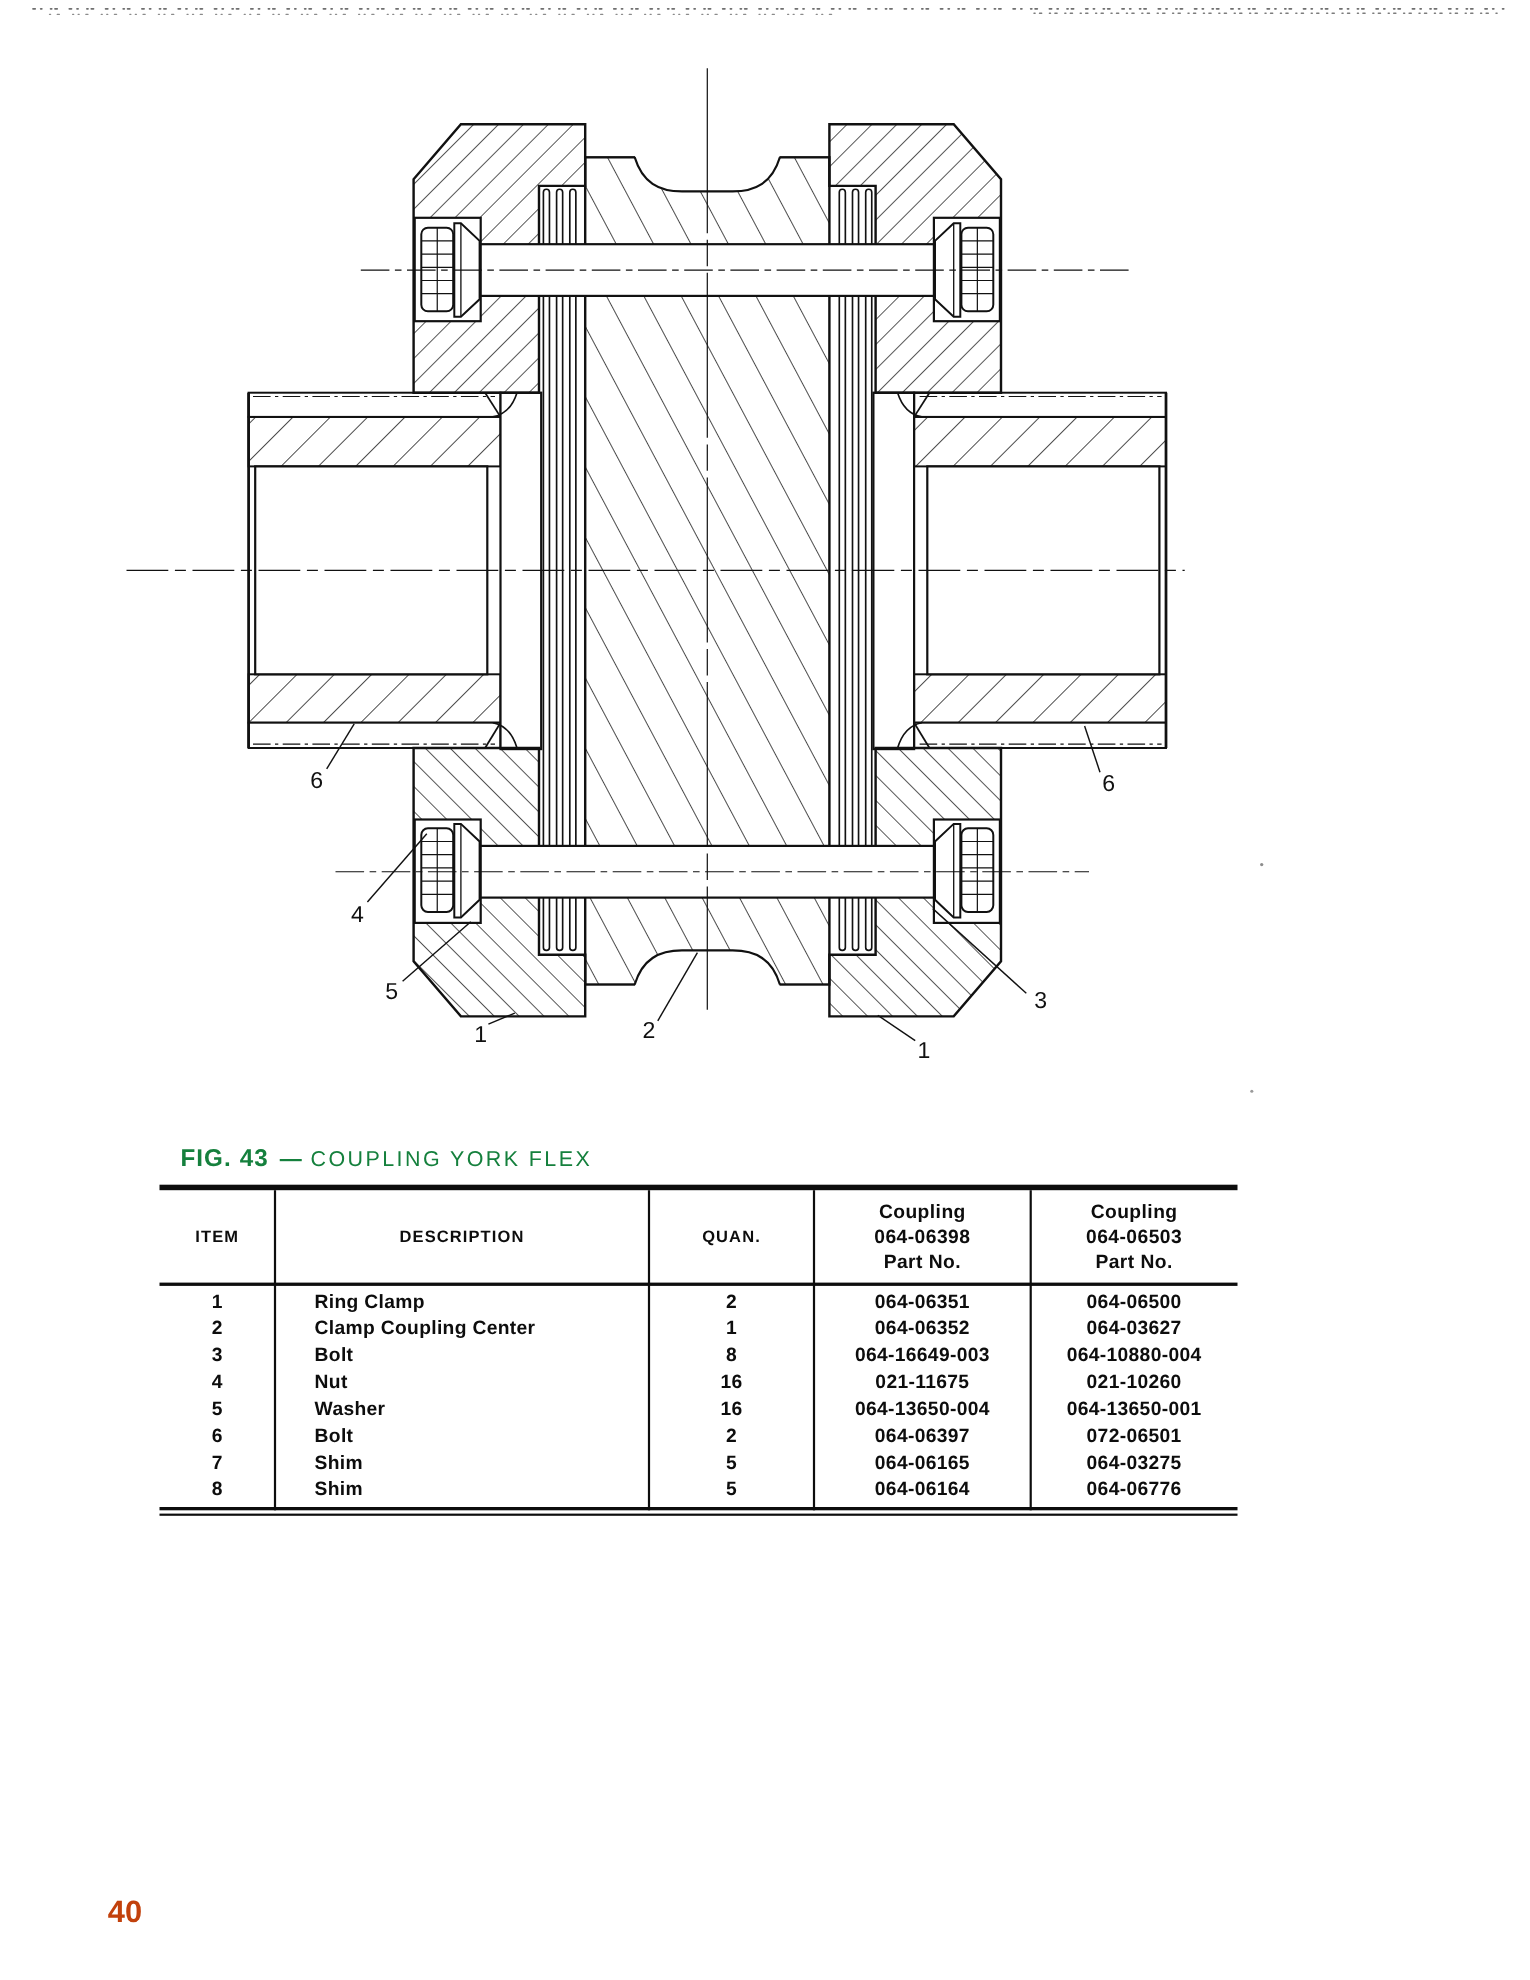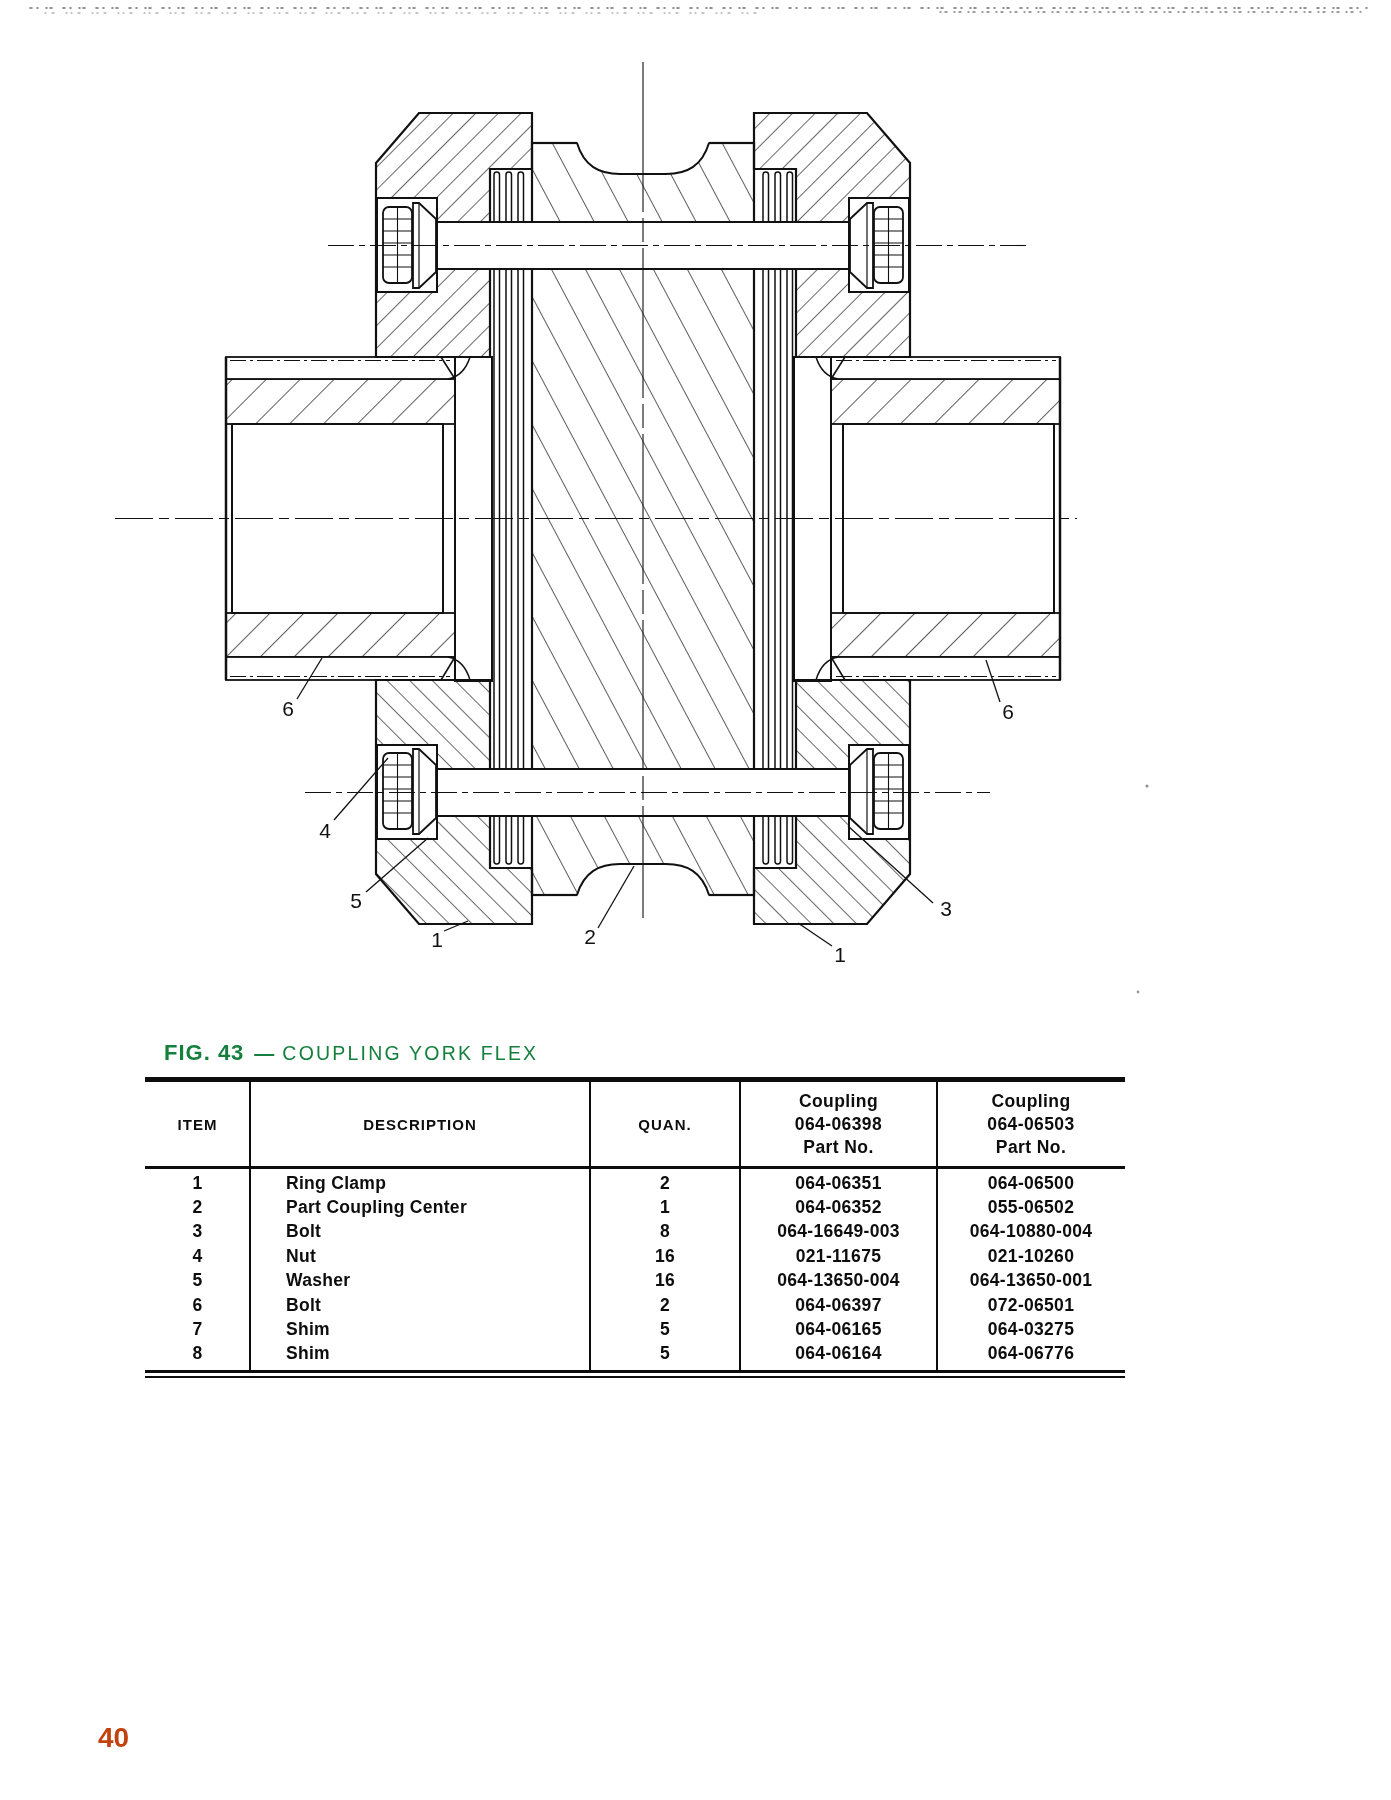--- a/index.html
+++ b/index.html
@@ -250,24 +250,24 @@
     <div class="tbody">
       <div class="tr">
         <div class="td c-item">1</div>
         <div class="td c-desc">Ring Clamp</div>
         <div class="td c-num">2</div>
         <div class="td c-num">064-06351</div>
         <div class="td c-num">064-06500</div>
       </div>
       <div class="tr">
         <div class="td c-item">2</div>
-        <div class="td c-desc">Part Coupling Center</div>
+        <div class="td c-desc">Clamp Coupling Center</div>
         <div class="td c-num">1</div>
         <div class="td c-num">064-06352</div>
-        <div class="td c-num">055-06502</div>
+        <div class="td c-num">064-03627</div>
       </div>
       <div class="tr">
         <div class="td c-item">3</div>
         <div class="td c-desc">Bolt</div>
         <div class="td c-num">8</div>
         <div class="td c-num">064-16649-003</div>
         <div class="td c-num">064-10880-004</div>
       </div>
       <div class="tr">
         <div class="td c-item">4</div>

